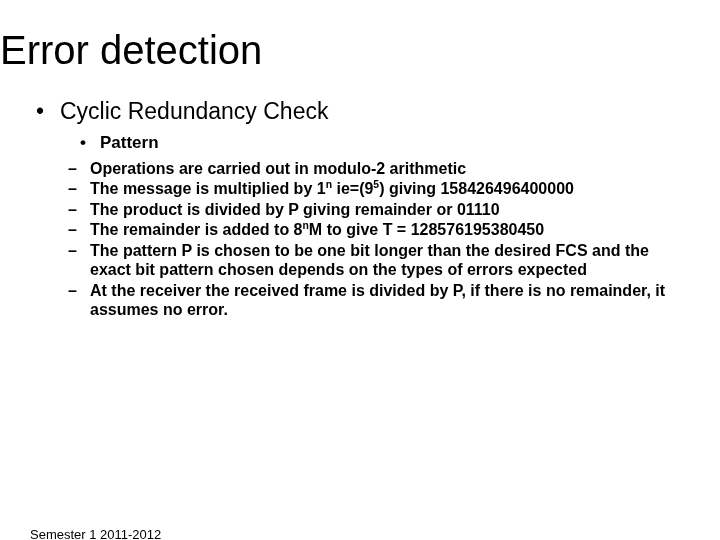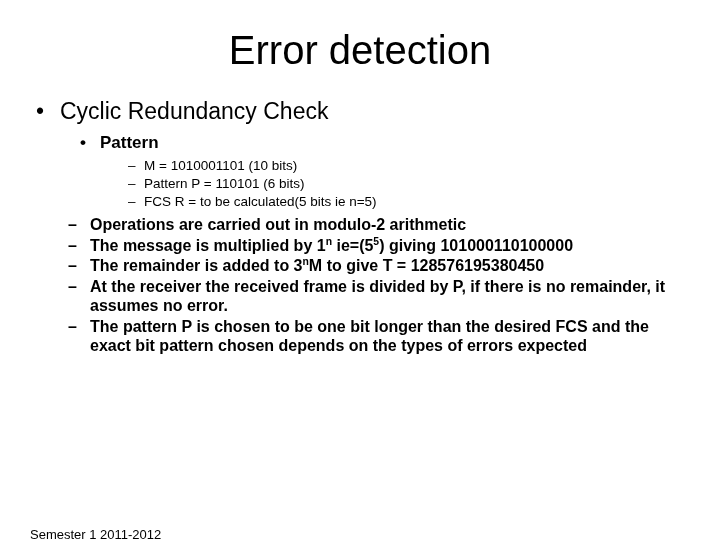--- a/index.html
+++ b/index.html
@@ -12,21 +12,20 @@
     color: #000;
     overflow: hidden;
   }
   .slide {
     position: relative;
     width: 720px;
     height: 540px;
     box-sizing: border-box;
   }
   .title {
-    text-align: center;
     font-size: 40px;
     font-weight: 400;
     margin: 28px 0 24px 0;
   }
   .content {
     margin-left: 30px;
     margin-right: 30px;
   }
   ul, li {
     margin: 0;
@@ -122,34 +121,30 @@
   <div class="title">Error detection</div>
 
   <div class="content">
     <ul class="lvl1">
       <li>
         <span>Cyclic Redundancy Check</span>
 
         <ul class="lvl2">
           <li>
             <span>Pattern</span>
-            <ul class="lvl3">
-              <li>M = 1010001101 (10 bits)</li>
-              <li>Pattern P = 110101 (6 bits)</li>
-              <li>FCS R = to be calculated(5 bits ie n=5)</li>
-            </ul>
           </li>
         </ul>
 
         <ul class="lvl2b">
           <li><span>Operations are carried out in modulo-2 arithmetic</span></li>
-          <li><span>The message is multiplied by 1</span><sup>n</sup><span> ie=(5</span><sup>5</sup><span>) giving 101000110100000</span></li>
-          <li><span>The remainder is added to 3</span><sup>n</sup><span>M to give T = 128576195380450</span></li>
+          <li><span>The message is multiplied by 1</span><sup>n</sup><span> ie=(9</span><sup>5</sup><span>) giving 158426496400000</span></li>
+          <li><span>The product is divided by P giving remainder or 01110</span></li>
+          <li><span>The remainder is added to 8</span><sup>n</sup><span>M to give T = 128576195380450</span></li>
+          <li><span>The pattern P is chosen to be one bit longer than the desired FCS and the exact bit pattern chosen depends on the types of errors expected</span></li>
           <li><span>At the receiver the received frame is divided by P, if there is no remainder, it assumes no error.</span></li>
-          <li><span>The pattern P is chosen to be one bit longer than the desired FCS and the exact bit pattern chosen depends on the types of errors expected</span></li>
         </ul>
 
       </li>
     </ul>
   </div>
 
   <div class="footer">Semester 1 2011-2012</div>
 </div>
 
 </body></html>

